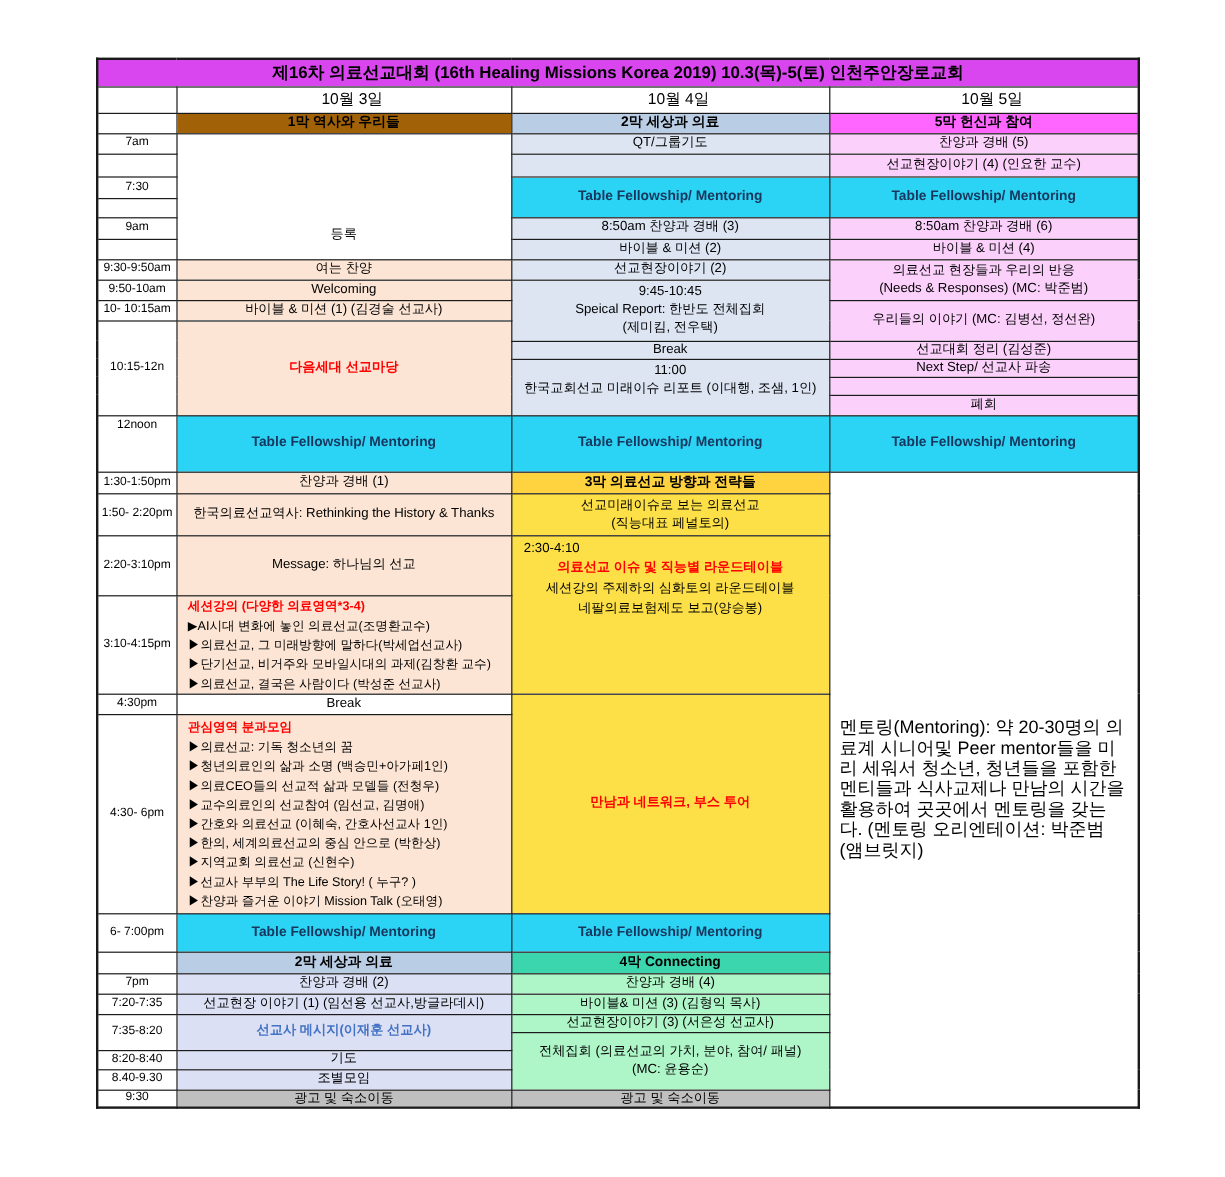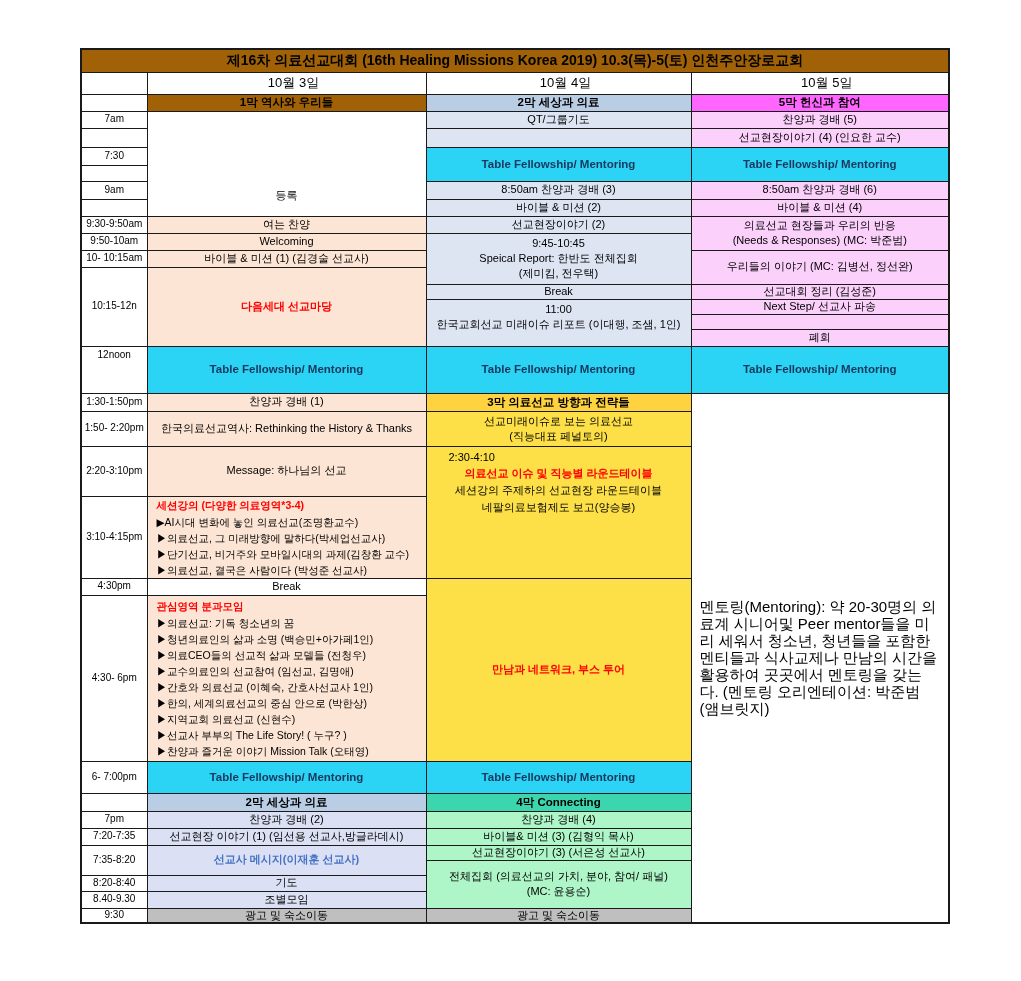--- a/index.html
+++ b/index.html
@@ -1,20 +1,20 @@
 <!DOCTYPE html>
 <html><head>
 <meta charset="utf-8">
 <style>
   html,body{margin:0;padding:0;background:#ffffff;}
   body{width:1021px;height:981px;font-family:"Liberation Sans",sans-serif;}
   .page{position:relative;width:1021px;height:981px;background:#fff;}
   table.schedule{position:absolute;left:80px;top:48px;width:868px;border-collapse:collapse;table-layout:fixed;border:2px solid #1a1a1a;}
   td{border:1px solid #1a1a1a;text-align:center;vertical-align:middle;font-size:11px;line-height:1.25;color:#000;padding:0 2px;overflow:hidden;}
-  .title-cell{font-weight:bold;font-size:14px;background:#a16207;}
+  .title-cell{font-weight:bold;font-size:14px;background:#d946ef;}
   .date-cell{font-size:13px;background:#fff;padding-left:16px;}
   .act{font-weight:bold;font-size:11.5px;}
   .time{font-size:10px;padding:0 1px;}
   .fel{background:#2BD4F4;font-weight:bold;color:#17375E;font-size:11.5px;}
   .orange{background:#a16207;}
   .bluegray{background:#B9CDE5;}
   .magenta{background:#FF66FF;}
   .gold{background:#FFD23F;}
   .teal{background:#3BD6AE;}
   .paleblue{background:#DDE5F3;}
@@ -27,21 +27,21 @@
   .red{color:#FF0000;font-weight:bold;}
   .blue{color:#4472C4;font-weight:bold;}
   .bold{font-weight:normal;}
   .vtop{vertical-align:top;padding-top:2px;}
   .vbottom{vertical-align:bottom;padding-bottom:13px;}
   .list{text-align:left;padding-left:9px;font-size:10.5px;}
   .list div{line-height:16px;}
   .list .hd{text-align:left;line-height:17px;}
   .note{text-align:left;padding:0 6px;font-size:15px;line-height:17px;}
   .rt{vertical-align:top;padding-top:2px;}
-  .rt .lft{text-align:left;padding-left:20px;line-height:16px;}
+  .rt .lft{text-align:left;padding-left:8px;line-height:16px;}
   .rt div{line-height:17px;}
   .ml div{line-height:15px;}
 </style>
 </head>
 <body>
 
 <div class="page">
 <table class="schedule">
   <colgroup>
     <col style="width:66px">
@@ -169,21 +169,21 @@
       <div>선교미래이슈로 보는 의료선교</div>
       <div>(직능대표 페널토의)</div>
     </td>
   </tr>
   <tr style="height:50px">
     <td class="time">2:20-3:10pm</td>
     <td class="peach">Message: 하나님의 선교</td>
     <td rowspan="2" class="paleyellow rt">
       <div class="lft">2:30-4:10</div>
       <div class="red">의료선교 이슈 및 직능별 라운드테이블</div>
-      <div>세션강의 주제하의 선교현장 라운드테이블</div>
+      <div>세션강의 주제하의 심화토의 라운드테이블</div>
       <div>네팔의료보험제도 보고(양승봉)</div>
     </td>
   </tr>
   <tr style="height:80px">
     <td class="time">3:10-4:15pm</td>
     <td class="peach list">
       <div class="hd red">세션강의 (다양한 의료영역*3-4)</div>
       <div>▶AI시대 변화에 놓인 의료선교(조명환교수)</div>
       <div>▶의료선교, 그 미래방향에 말하다(박세업선교사)</div>
       <div>▶단기선교, 비거주와 모바일시대의 과제(김창환 교수)</div>

